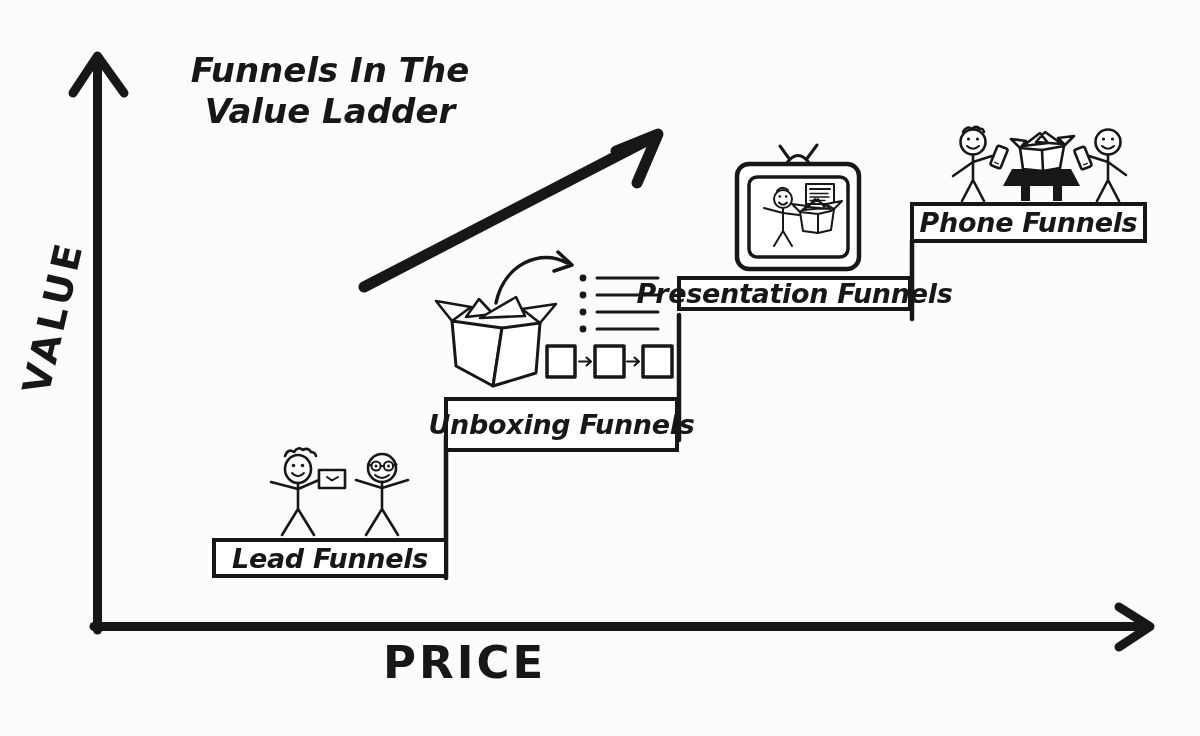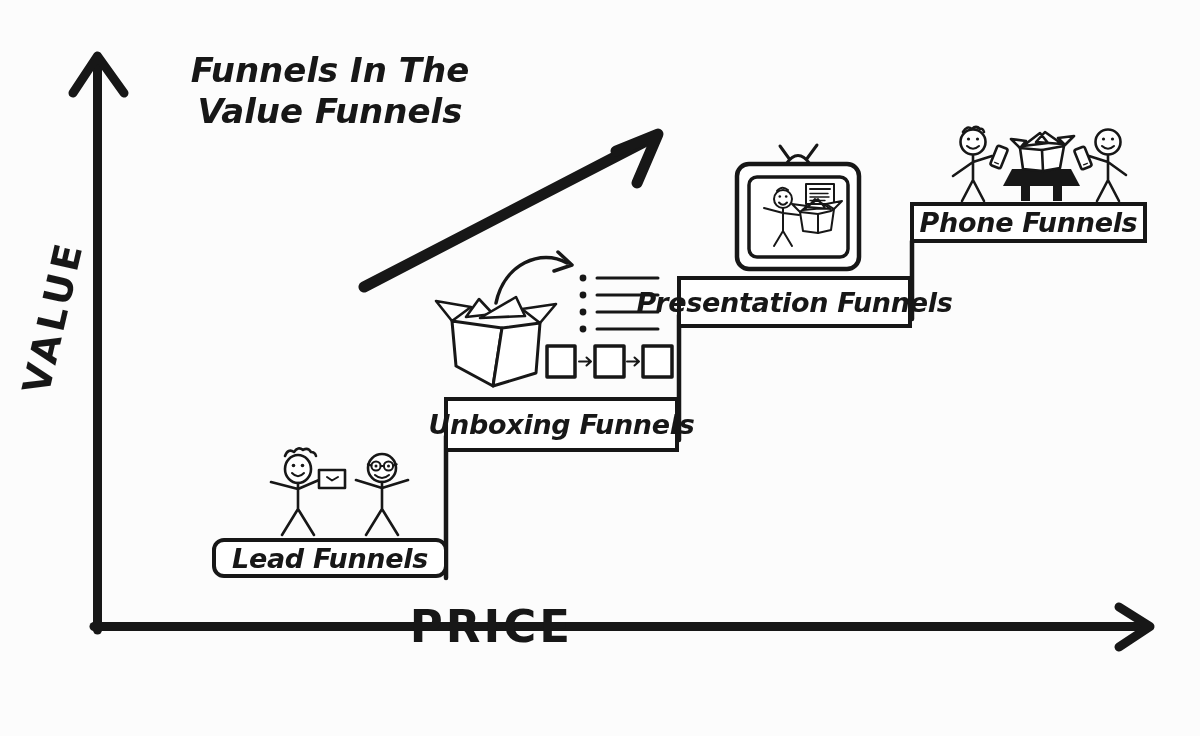--- a/index.html
+++ b/index.html
@@ -25,21 +25,21 @@
     position:absolute;left:175px;top:50px;width:310px;text-align:center;
     font-size:34px;line-height:1.22;font-weight:bold;font-style:italic;
     letter-spacing:0px;
   }
   .value-label{
     position:absolute;left:-43px;top:292px;width:200px;height:52px;text-align:center;
     font-size:38px;font-weight:bold;letter-spacing:4px;
     transform:rotate(-77deg);transform-origin:center center;
   }
   .price-label{
-    position:absolute;left:383px;top:600px;width:190px;text-align:right;
+    position:absolute;left:383px;top:636px;width:190px;text-align:left;
     font-size:45px;font-weight:bold;letter-spacing:3px;
   }
   .step-box{
     position:absolute;background:#ffffff;border:4px solid #171717;
     box-sizing:border-box;display:flex;align-items:center;justify-content:center;
   }
   .step-label{
     font-weight:bold;font-style:italic;font-size:27px;letter-spacing:-0.3px;
     white-space:nowrap;
   }
@@ -185,32 +185,32 @@
         <g transform="translate(1083,158) rotate(-22)">
           <rect class="ink s25 fillw" x="-5.5" y="-10.5" width="11" height="21" rx="2"></rect>
           <path class="ink" stroke-width="1.3" d="M-2 6.5 h4"></path>
         </g>
       </g>
     </g>
   </svg>
 
   <div class="title">
     <div>Funnels In The</div>
-    <div>Value Funnels</div>
+    <div>Value Ladder</div>
   </div>
 
   <div class="value-label">VALUE</div>
   <div class="price-label">PRICE</div>
 
-  <div class="step-box" style="left:212px;top:538px;width:236px;height:40px;border-radius:12px;">
+  <div class="step-box" style="left:212px;top:538px;width:236px;height:40px;">
     <span class="step-label">Lead Funnels</span>
   </div>
   <div class="step-box" style="left:444px;top:397px;width:235px;height:55px;">
     <span class="step-label">Unboxing Funnels</span>
   </div>
-  <div class="step-box" style="left:677px;top:276px;width:235px;height:52px;">
+  <div class="step-box" style="left:677px;top:276px;width:235px;height:35px;">
     <span class="step-label">Presentation Funnels</span>
   </div>
   <div class="step-box" style="left:910px;top:202px;width:237px;height:41px;">
     <span class="step-label">Phone Funnels</span>
   </div>
 
 </div>
 
 </body></html>

